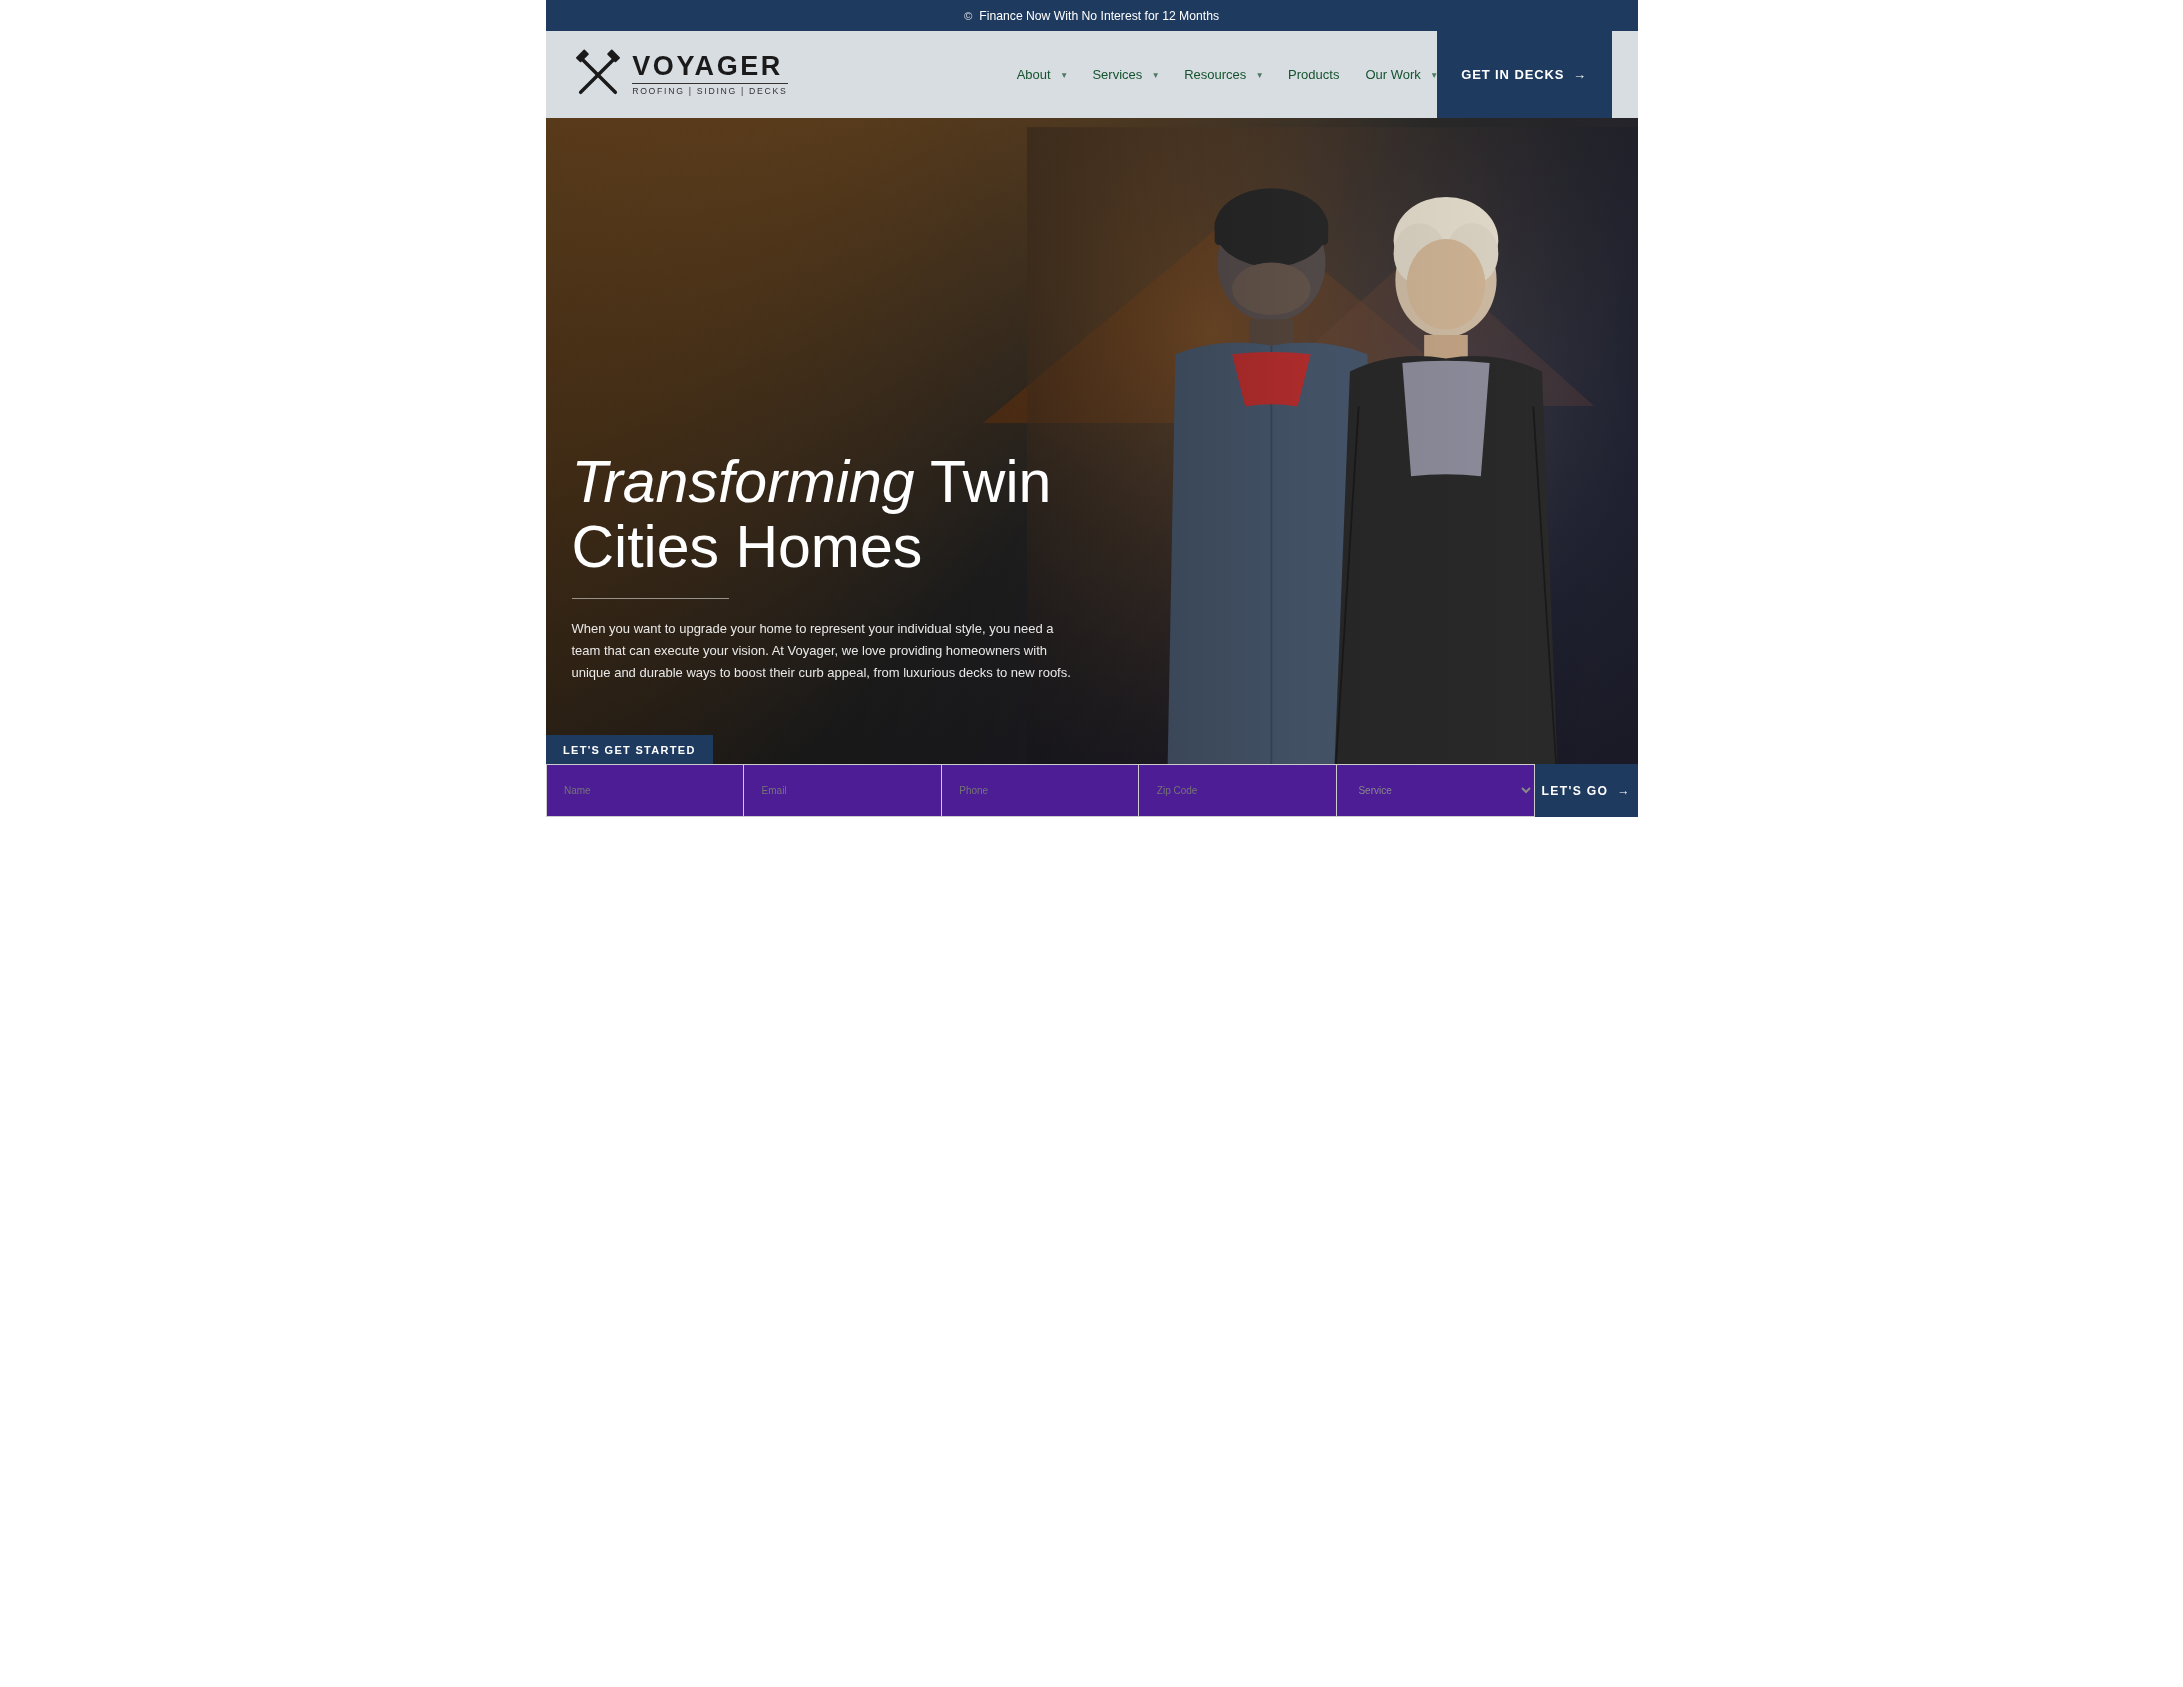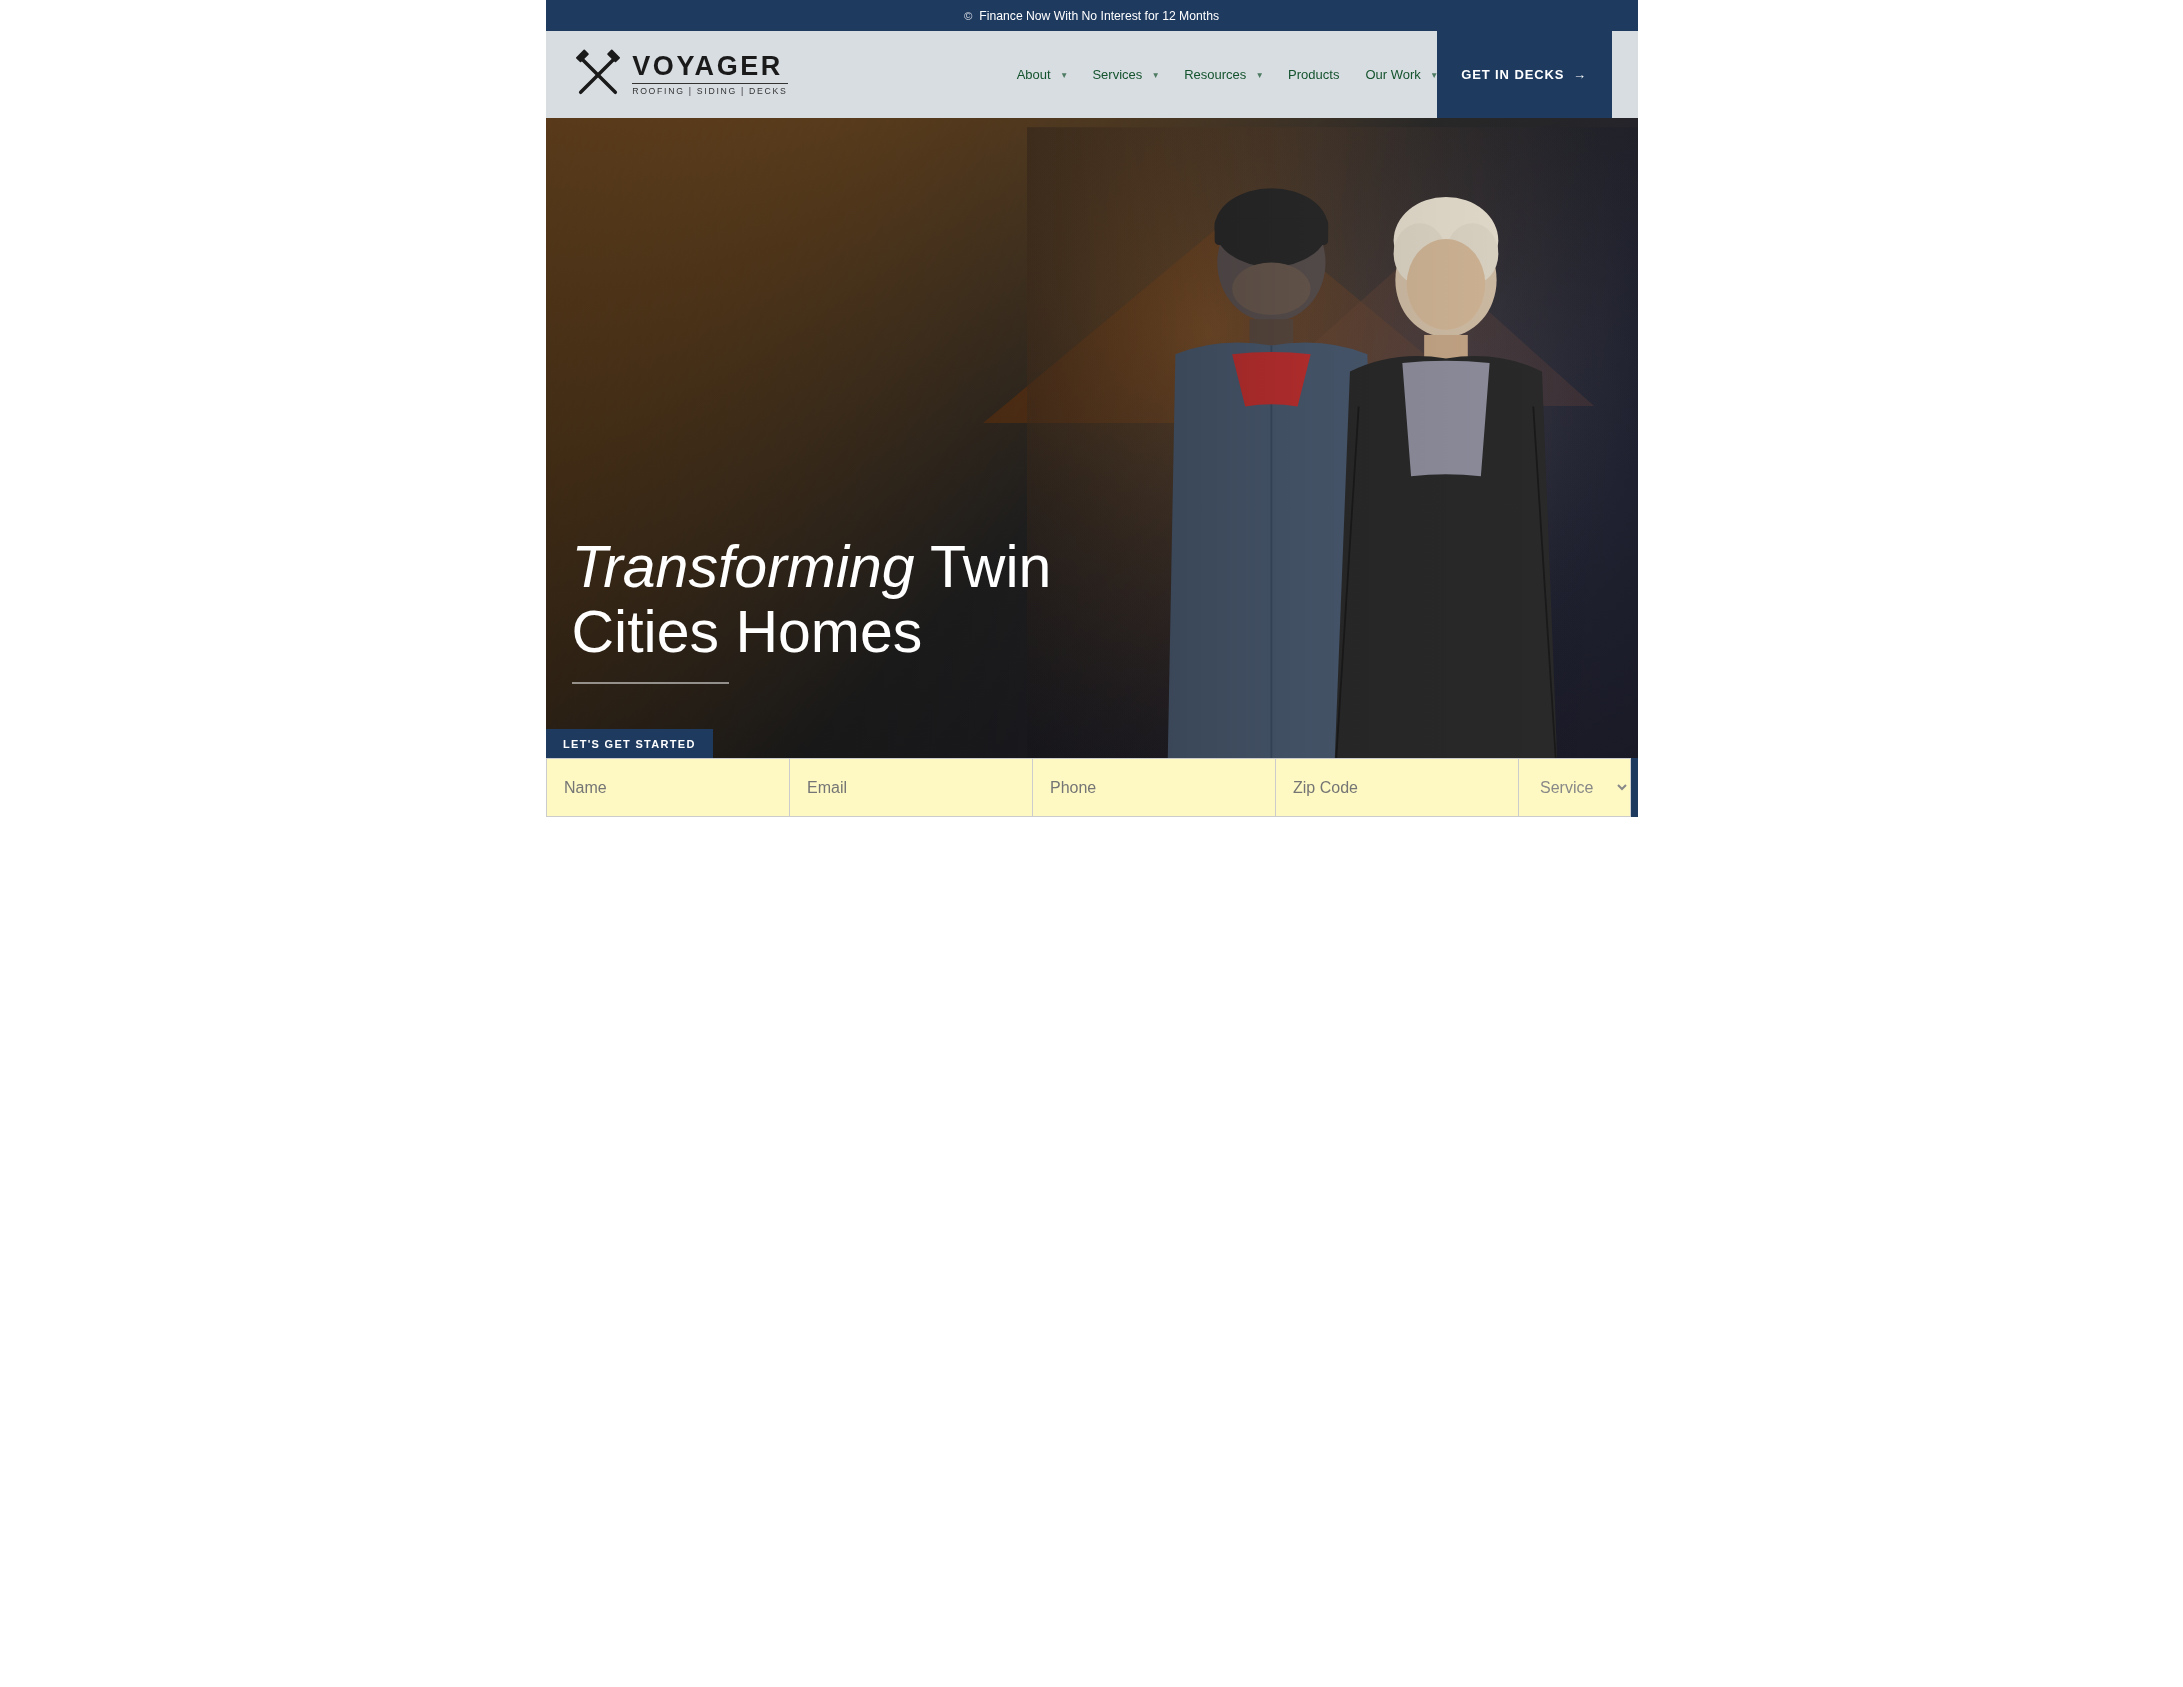--- a/index.html
+++ b/index.html
@@ -203,23 +203,23 @@
       display: flex;
       width: 100%;
     }
 
     .form-fields input,
     .form-fields select {
       flex: 1;
       padding: 19px 17.5px;
       border: 0.9px solid #ccc;
       border-right: none;
-      font-size: 16px;
+      font-size: 10px;
       color: #888;
-      background: #fef9c3;
+      background: #4c1d95;
       outline: none;
     }
 
     .form-fields select {
       border-right: 0.9px solid #ccc;
       cursor: pointer;
       appearance: auto;
     }
 
     .form-fields .submit-btn {
@@ -394,20 +394,21 @@
   </div>
 
   <div class="hero-dark-overlay"></div>
 
   <div style="position:relative; z-index:5; width:100%; display:flex; flex-direction:column;">
     <div class="hero-content">
       <h1 class="hero-title">
         <em>Transforming</em><span> Twin Cities Homes</span>
       </h1>
       <div class="hero-divider"></div>
+      <p class="hero-description">When you want to upgrade your home to represent your individual style, you need a team that can execute your vision. At Voyager, we love providing homeowners with unique and durable ways to boost their curb appeal, from luxurious decks to new roofs.</p>
     </div>
 
     <div class="form-bar">
       <div class="form-label">LET'S GET STARTED</div>
       <div class="form-fields">
         <input type="text" placeholder="Name" style="">
         <input type="email" placeholder="Email" style="">
         <input type="tel" placeholder="Phone" style="">
         <input type="text" placeholder="Zip Code" style="">
         <select>

